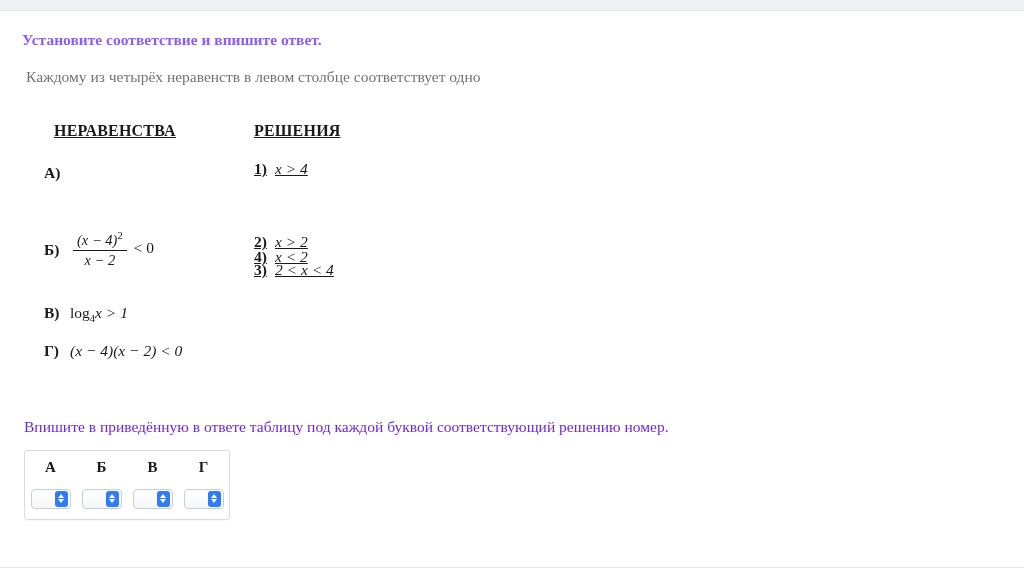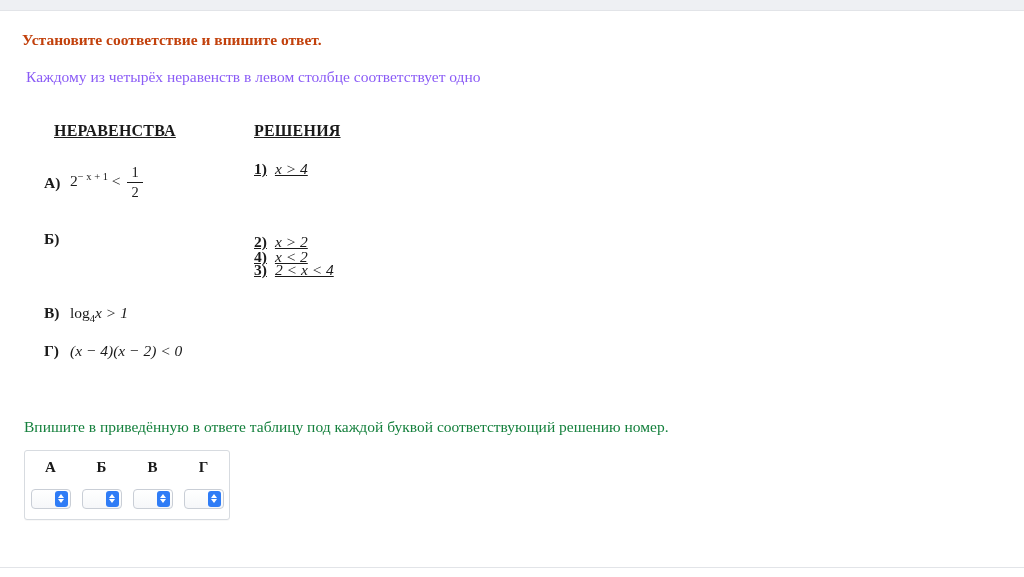--- a/index.html
+++ b/index.html
@@ -21,27 +21,27 @@
     border-bottom: 1px solid #e2e4e8;
   }
   .page {
     padding: 14px 22px 0 22px;
     position: relative;
   }
   .task-title {
     font-family: "Liberation Serif", serif;
     font-weight: bold;
     font-size: 15.5px;
-    color: #c2410c;
+    color: #8b5cf6;
     margin: 6px 0 16px 0;
   }
   .intro {
     font-size: 15.5px;
     line-height: 1.5;
-    color: #8b5cf6;
+    color: #737373;
     margin-left: 4px;
   }
   .columns {
     position: relative;
     margin-top: 34px;
     height: 290px;
   }
   .col-head {
     font-weight: bold;
     font-size: 16px;
@@ -114,21 +114,21 @@
   .ans b { font-weight: bold; margin-right: 8px; }
   .ans1 { top: 38px; }
   .ans2 { top: 71px; margin-top: 40px; }
   .ans3 { top: 104px; margin-top: 35px; }
   .ans4 { top: 126px; }
 
   .instruction {
     font-size: 15.5px;
     margin-top: 6px;
     margin-left: 2px;
-    color: #15803d;
+    color: #6d28d9;
   }
   .answer-box {
     margin-top: 14px;
     margin-left: 2px;
     border: 1px solid #d7dbe0;
     border-radius: 3px;
     width: 204px;
     background: #ffffff;
     box-shadow: 0 1px 1px rgba(0,0,0,0.03);
   }
@@ -197,32 +197,31 @@
     <div>Каждому из четырёх неравенств в левом столбце соответствует одно</div>
   </div>
 
   <div class="columns">
 
     <div class="col-head head-left">НЕРАВЕНСТВА</div>
     <div class="col-head head-right">РЕШЕНИЯ</div>
 
     <div class="item itemA align-mid">
       <span class="item-label">А)</span>
-      <span class="math">
-        <span>2</span><sup class="exp">− x + 1</sup>
-        <span>&lt;</span>
-        <span class="frac">
-          <span class="num">1</span>
-          <span class="den">2</span>
-        </span>
-      </span>
     </div>
 
     <div class="item itemB align-mid">
       <span class="item-label">Б)</span>
+      <span class="math">
+        <span class="frac">
+          <span class="num"><span class="ital">(x − 4)</span><sup class="exp">2</sup></span>
+          <span class="den ital">x − 2</span>
+        </span>
+        <span>&lt; 0</span>
+      </span>
     </div>
 
     <div class="item itemV">
       <span class="item-label">В)</span>
       <span class="math">
         <span>log</span><sub class="idx">4</sub><span class="ital">x &gt; 1</span>
       </span>
     </div>
 
     <div class="item itemG">

